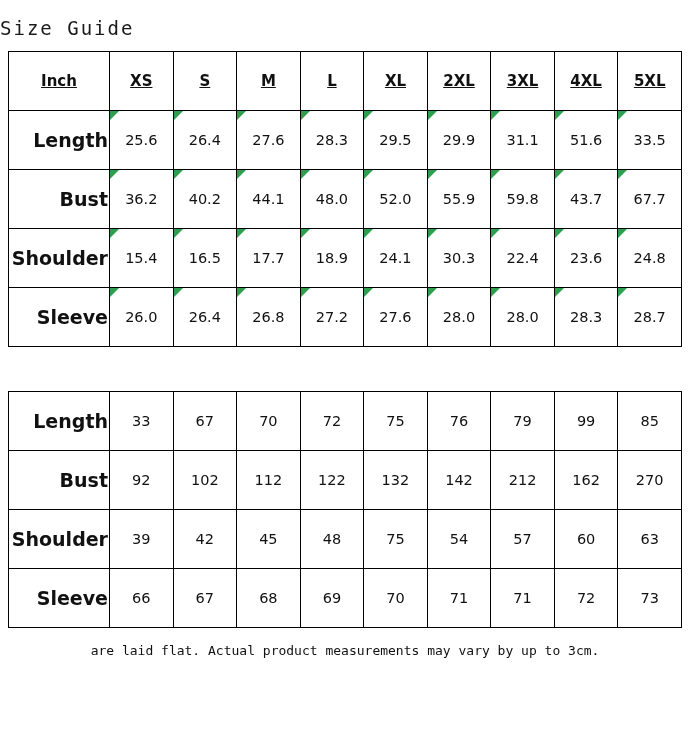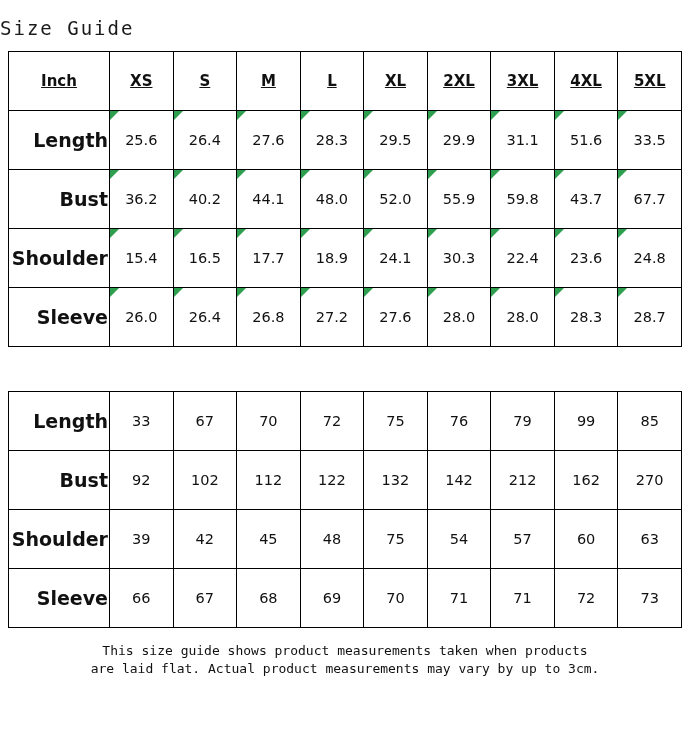--- a/index.html
+++ b/index.html
@@ -202,17 +202,16 @@
         <td>70</td>
         <td>71</td>
         <td>71</td>
         <td>72</td>
         <td>73</td>
       </tr>
     </tbody>
   </table>
 
   <div class="footer">
-    <div>This size guide shows product measurements taken when products</div>
     <div>are laid flat. Actual product measurements may vary by up to 3cm.</div>
   </div>
 
 </div>
 
 </body></html>

